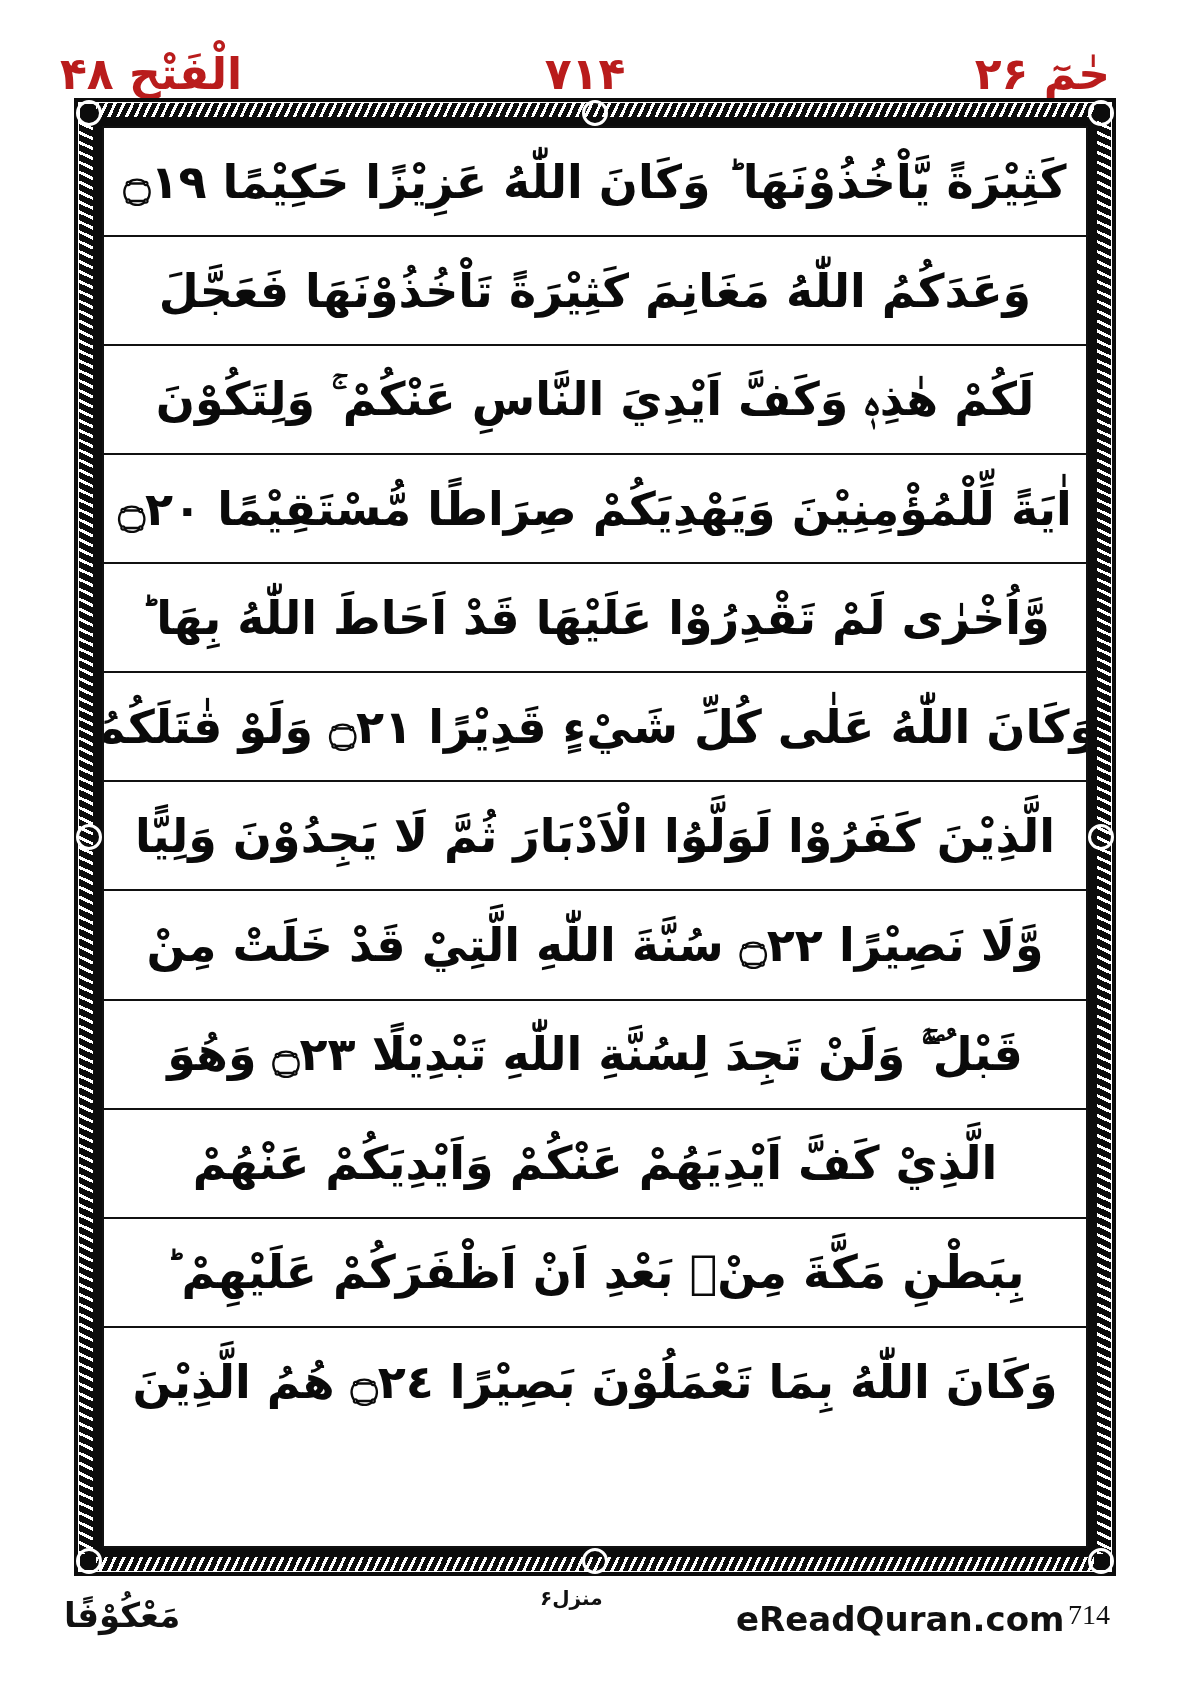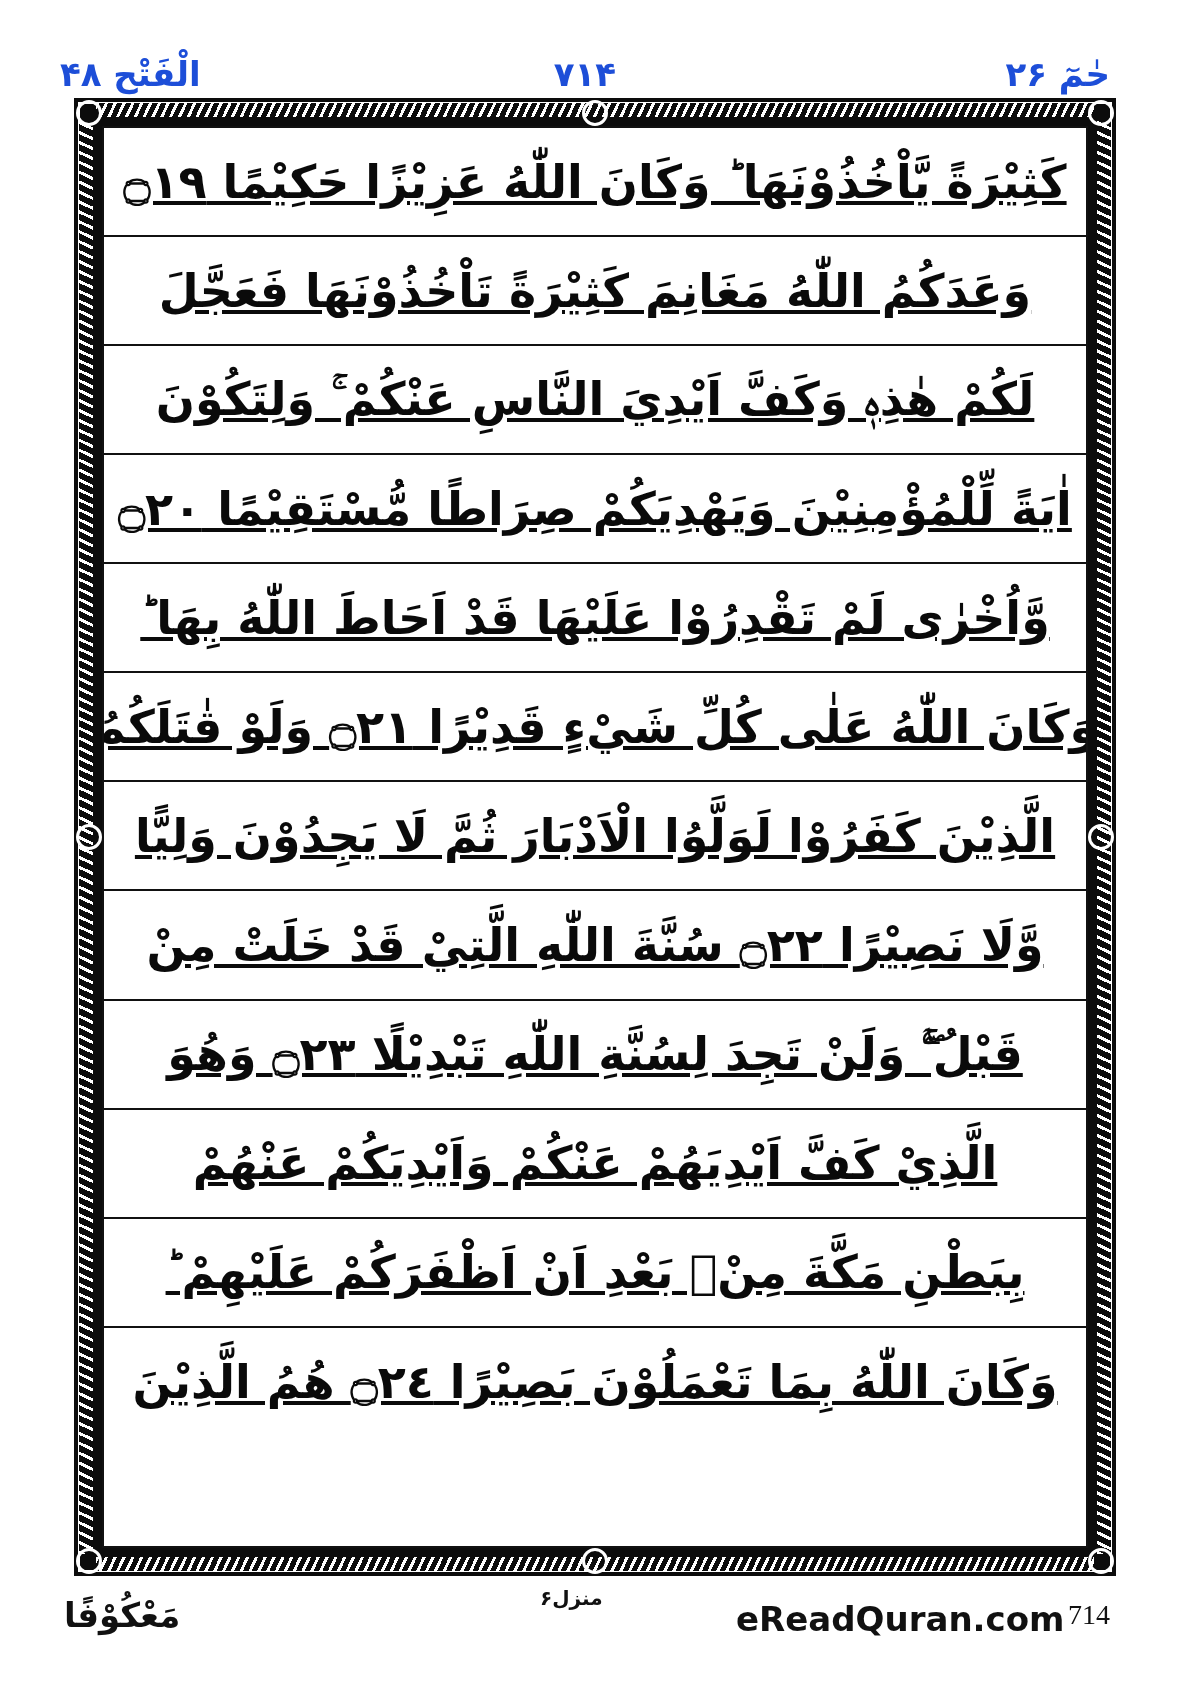--- a/index.html
+++ b/index.html
@@ -1,18 +1,18 @@
 <!DOCTYPE html>
 <html><head>
 <meta charset="utf-8">
 <style>
   html,body{margin:0;padding:0;background:#ffffff;}
   body{width:1190px;height:1684px;position:relative;overflow:hidden;font-family:"DejaVu Sans",sans-serif;color:#111;}
   .header{position:absolute;top:48px;left:60px;right:80px;height:52px;}
-  .hdr{position:absolute;top:0;font-family:"DejaVu Sans",sans-serif;font-weight:bold;font-size:34px;line-height:52px;direction:rtl;white-space:nowrap;color:#1d4ed8;}
+  .hdr{position:absolute;top:0;font-family:"DejaVu Sans",sans-serif;font-weight:bold;font-size:44px;line-height:52px;direction:rtl;white-space:nowrap;color:#b91c1c;}
   .hdr.right{right:0;}
   .hdr.center{left:50%;transform:translateX(-50%);}
   .hdr.left{left:0;}
 
   
   .frame{position:absolute;left:74px;top:98px;width:1042px;height:1478px;background:#0c0c0c;box-sizing:border-box;}
   .frame::before{content:"";position:absolute;inset:4px;border:2px solid #fff;}
   .band-top,.band-bottom{position:absolute;left:22px;right:22px;height:14px;
      background:repeating-linear-gradient(115deg,#fff 0 3px,#0c0c0c 3px 8px);}
   .band-top{top:5px;}
@@ -21,21 +21,21 @@
      background:repeating-linear-gradient(25deg,#fff 0 3px,#0c0c0c 3px 9px);}
   .band-left{left:5px;}
   .band-right{right:5px;}
   .orn{position:absolute;width:26px;height:26px;border-radius:50%;border:3px solid #fff;box-sizing:border-box;}
   .orn.tl{left:2px;top:2px}.orn.tr{right:2px;top:2px}.orn.bl{left:2px;bottom:2px}.orn.br{right:2px;bottom:2px}
   .orn.mt{left:50%;top:2px;margin-left:-13px}.orn.mb{left:50%;bottom:2px;margin-left:-13px}
   .orn.ml{left:2px;top:50%;margin-top:-13px}.orn.mr{right:2px;top:50%;margin-top:-13px}
 
   .textbox{position:absolute;left:28px;top:28px;right:28px;bottom:28px;background:#fff;border:2px solid #111;box-sizing:border-box;}
   .line{height:calc(100% / 13);border-bottom:2px solid #111;box-sizing:border-box;display:flex;align-items:center;justify-content:center;
-        direction:rtl;font-family:"DejaVu Sans",sans-serif;font-weight:bold;font-size:46px;white-space:nowrap;overflow:hidden;padding:0 10px;color:#0a0a0a;text-decoration:underline;}
+        direction:rtl;font-family:"DejaVu Sans",sans-serif;font-weight:bold;font-size:46px;white-space:nowrap;overflow:hidden;padding:0 10px;color:#0a0a0a;}
   .line:last-child{border-bottom:none;}
 
   .footer{position:absolute;top:1590px;left:60px;right:80px;height:60px;}
   .ft{position:absolute;top:0;white-space:nowrap;color:#111;}
   .ft.catch{left:4px;font-family:"DejaVu Sans",sans-serif;font-weight:bold;font-size:34px;direction:rtl;line-height:50px;}
   .ft.manzil{left:480px;font-family:"DejaVu Sans",sans-serif;font-weight:bold;font-size:20px;direction:rtl;top:-4px;}
   .ft.site{left:676px;font-family:"DejaVu Sans",sans-serif;font-weight:bold;font-size:34px;line-height:50px;top:4px;}
   .ft.pnum{right:0;font-family:"Liberation Serif",serif;font-size:28px;line-height:50px;}
 </style>
 </head>

